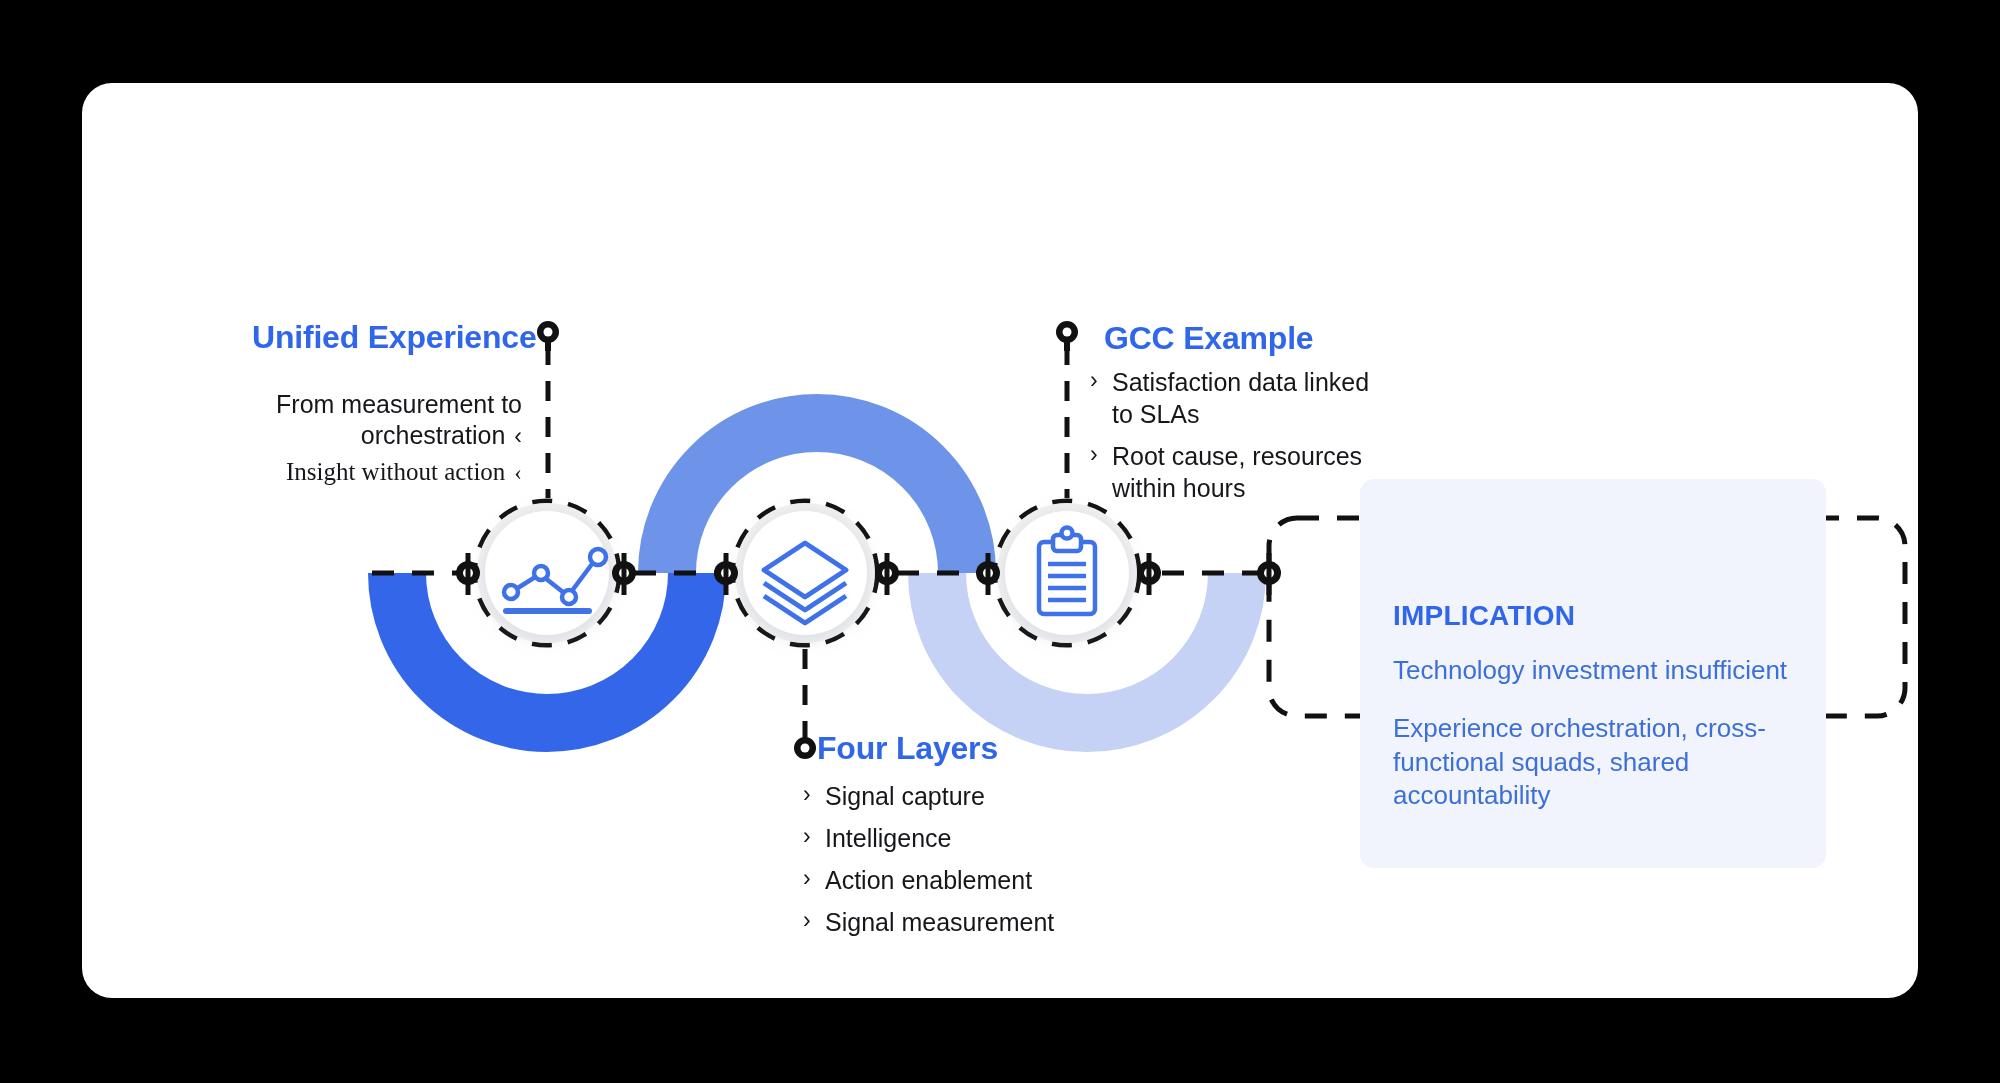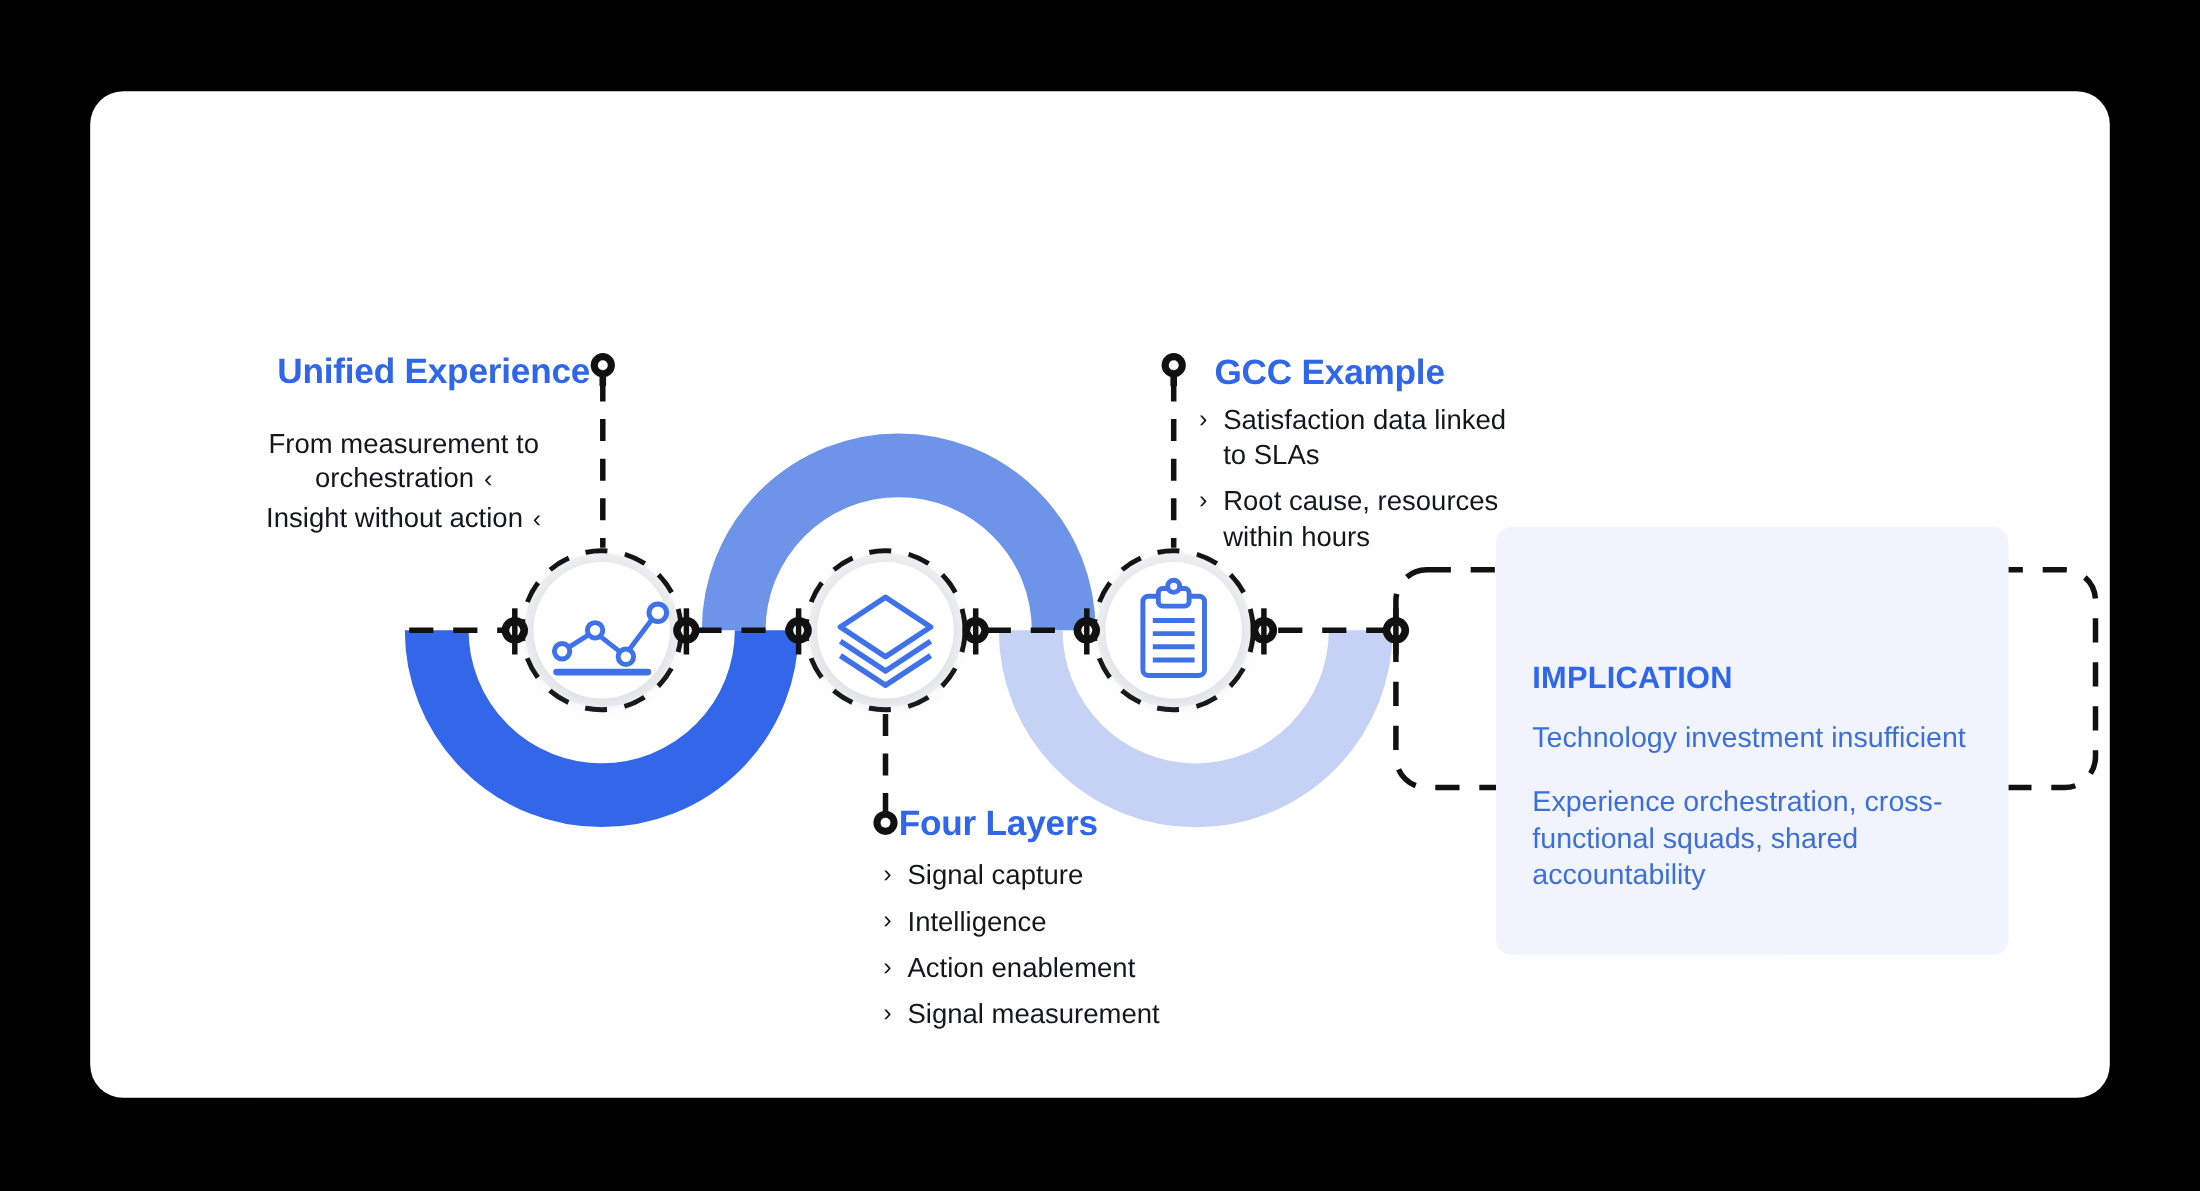--- a/index.html
+++ b/index.html
@@ -29,21 +29,21 @@
 
   .hdr {
     color: #2f66ea;
     font-weight: bold;
     font-size: 32px;
     letter-spacing: -0.2px;
     white-space: nowrap;
   }
 
   .lefttext {
-    text-align: center;
+    text-align: right;
     color: #15171a;
     font-size: 25px;
     line-height: 1.25;
   }
   .leftrow { display: block; }
   .chev-l { display: inline-block; margin-left: 9px; font-size: 23px; }
 
   .bullets { list-style: none; }
   .bullets li {
     color: #15171a;
@@ -236,21 +236,21 @@
       </g>
     </svg>
 
     <div class="impl-panel"></div>
 
     <div class="blk" style="left:170px; top:236px; width:270px;">
       <div class="hdr" style="text-align:right;">Unified Experience</div>
     </div>
     <div class="blk lefttext" style="left:130px; top:306px; width:310px;">
       <span class="leftrow"><span>From measurement to orchestration</span><span class="chev-l">‹</span></span>
-      <span class="leftrow" style="margin-top:4px;"><span>Insight without action</span><span class="chev-l">‹</span></span>
+      <span class="leftrow" style="margin-top:4px;font-family:Liberation Serif, serif;"><span>Insight without action</span><span class="chev-l">‹</span></span>
     </div>
 
     <div class="blk" style="left:1022px; top:237px;">
       <div class="hdr">GCC Example</div>
     </div>
     <ul class="bullets blk" style="left:1008px; top:283px; width:280px;">
       <li>
         <span class="chev">›</span>
         <span class="txt">Satisfaction data linked to SLAs</span>
       </li>

